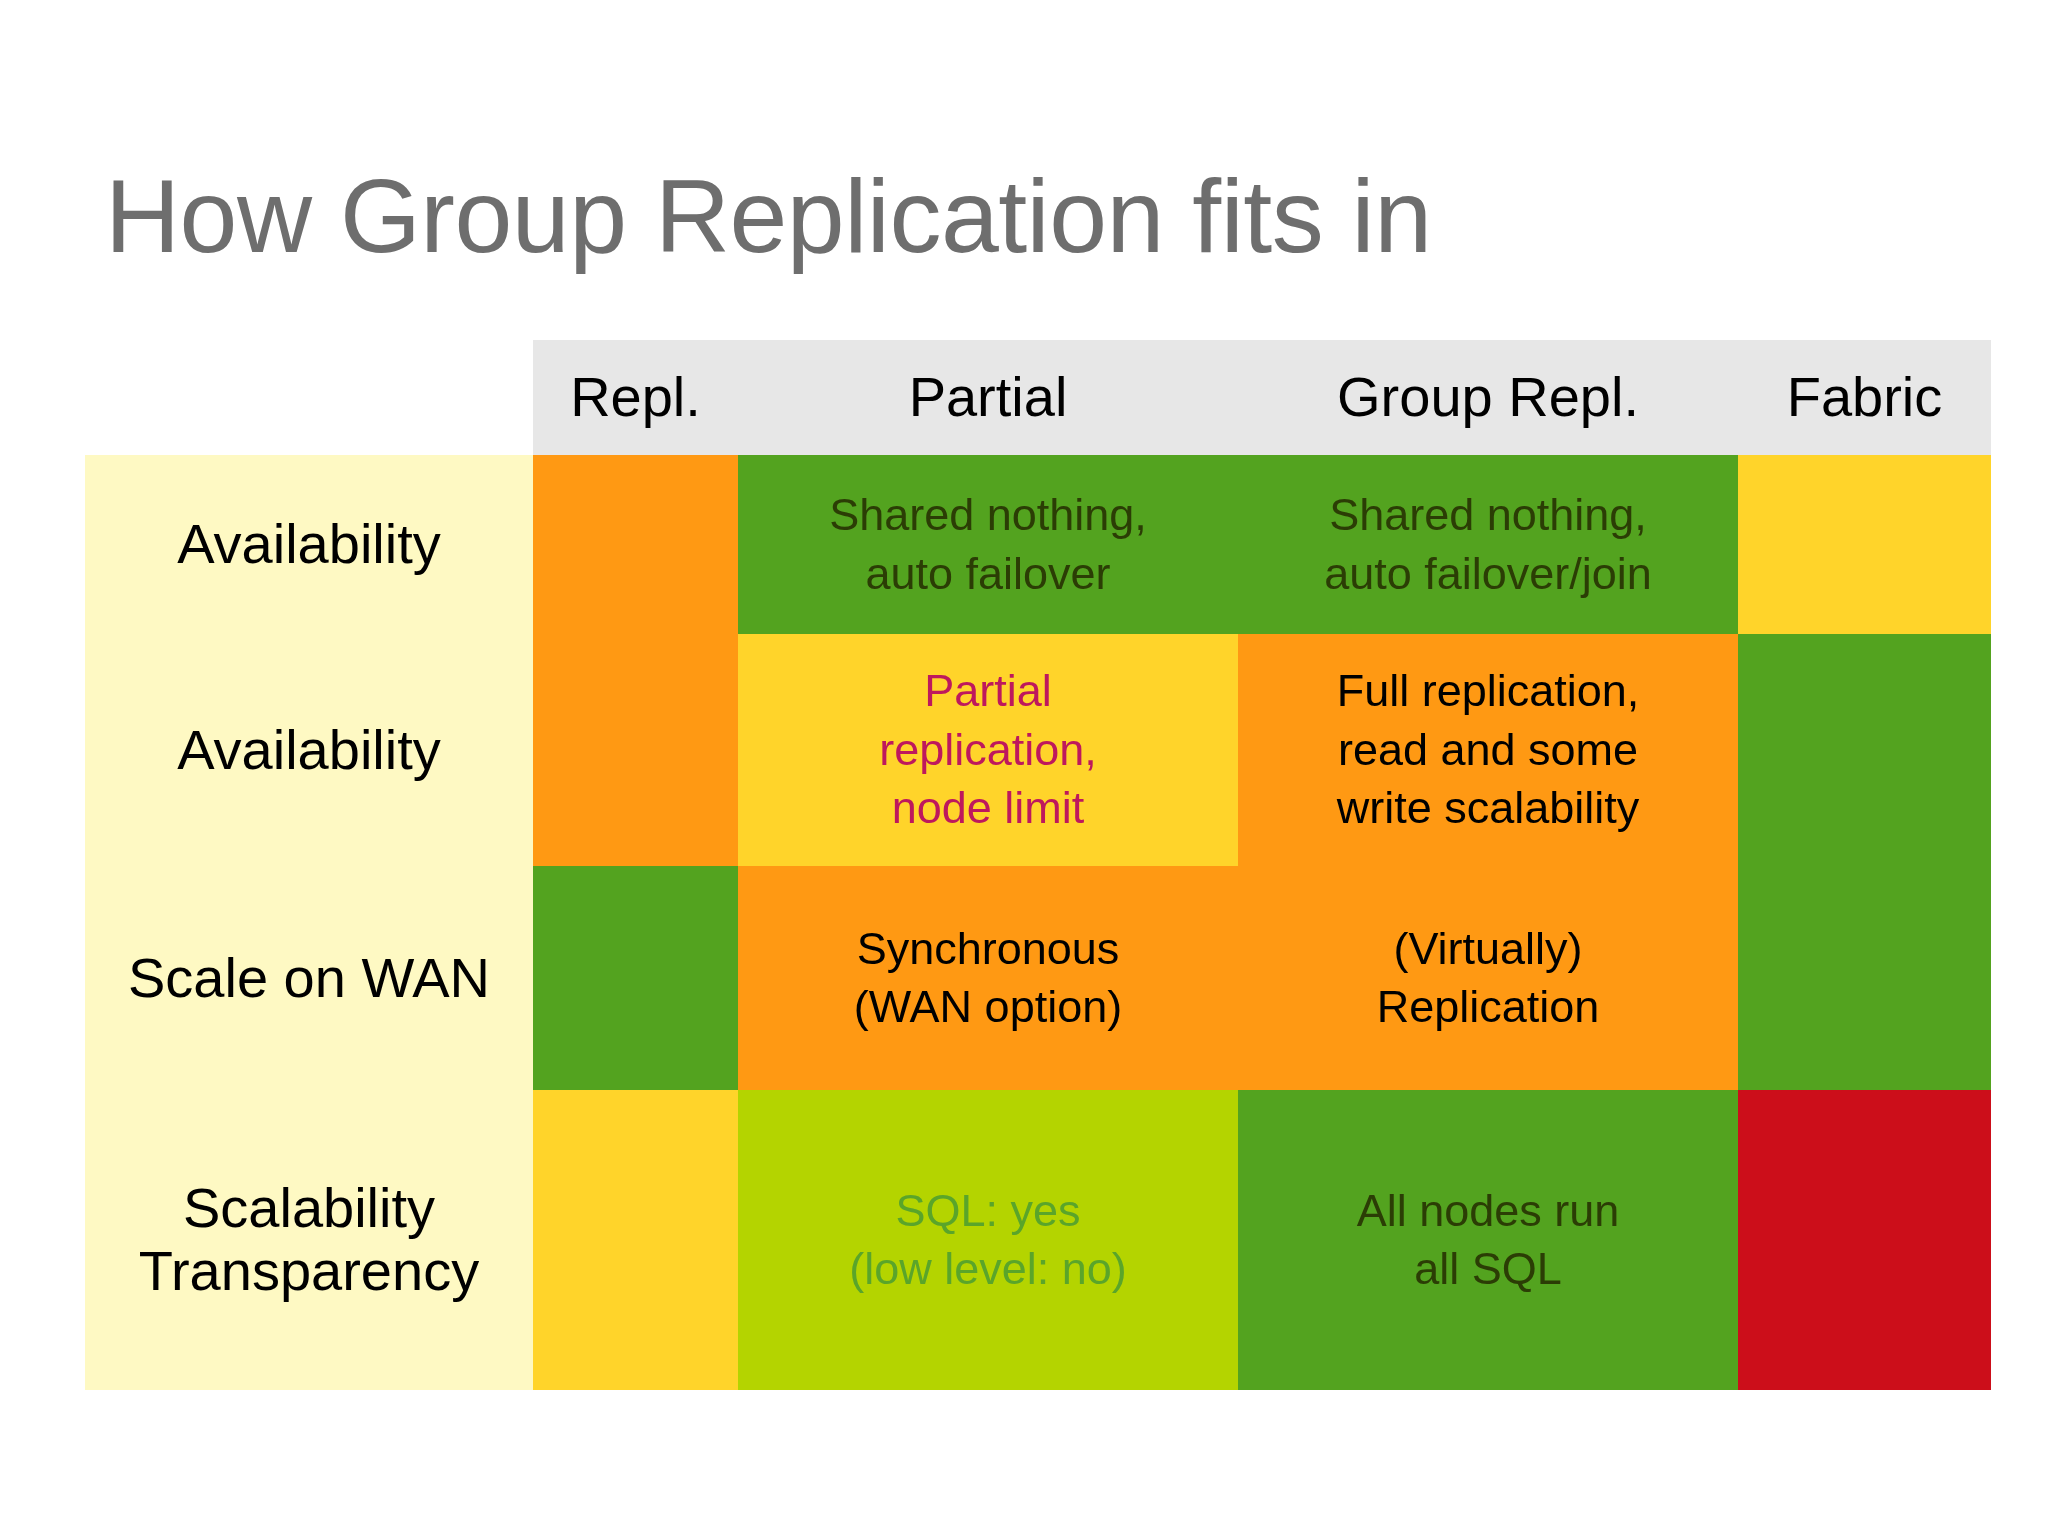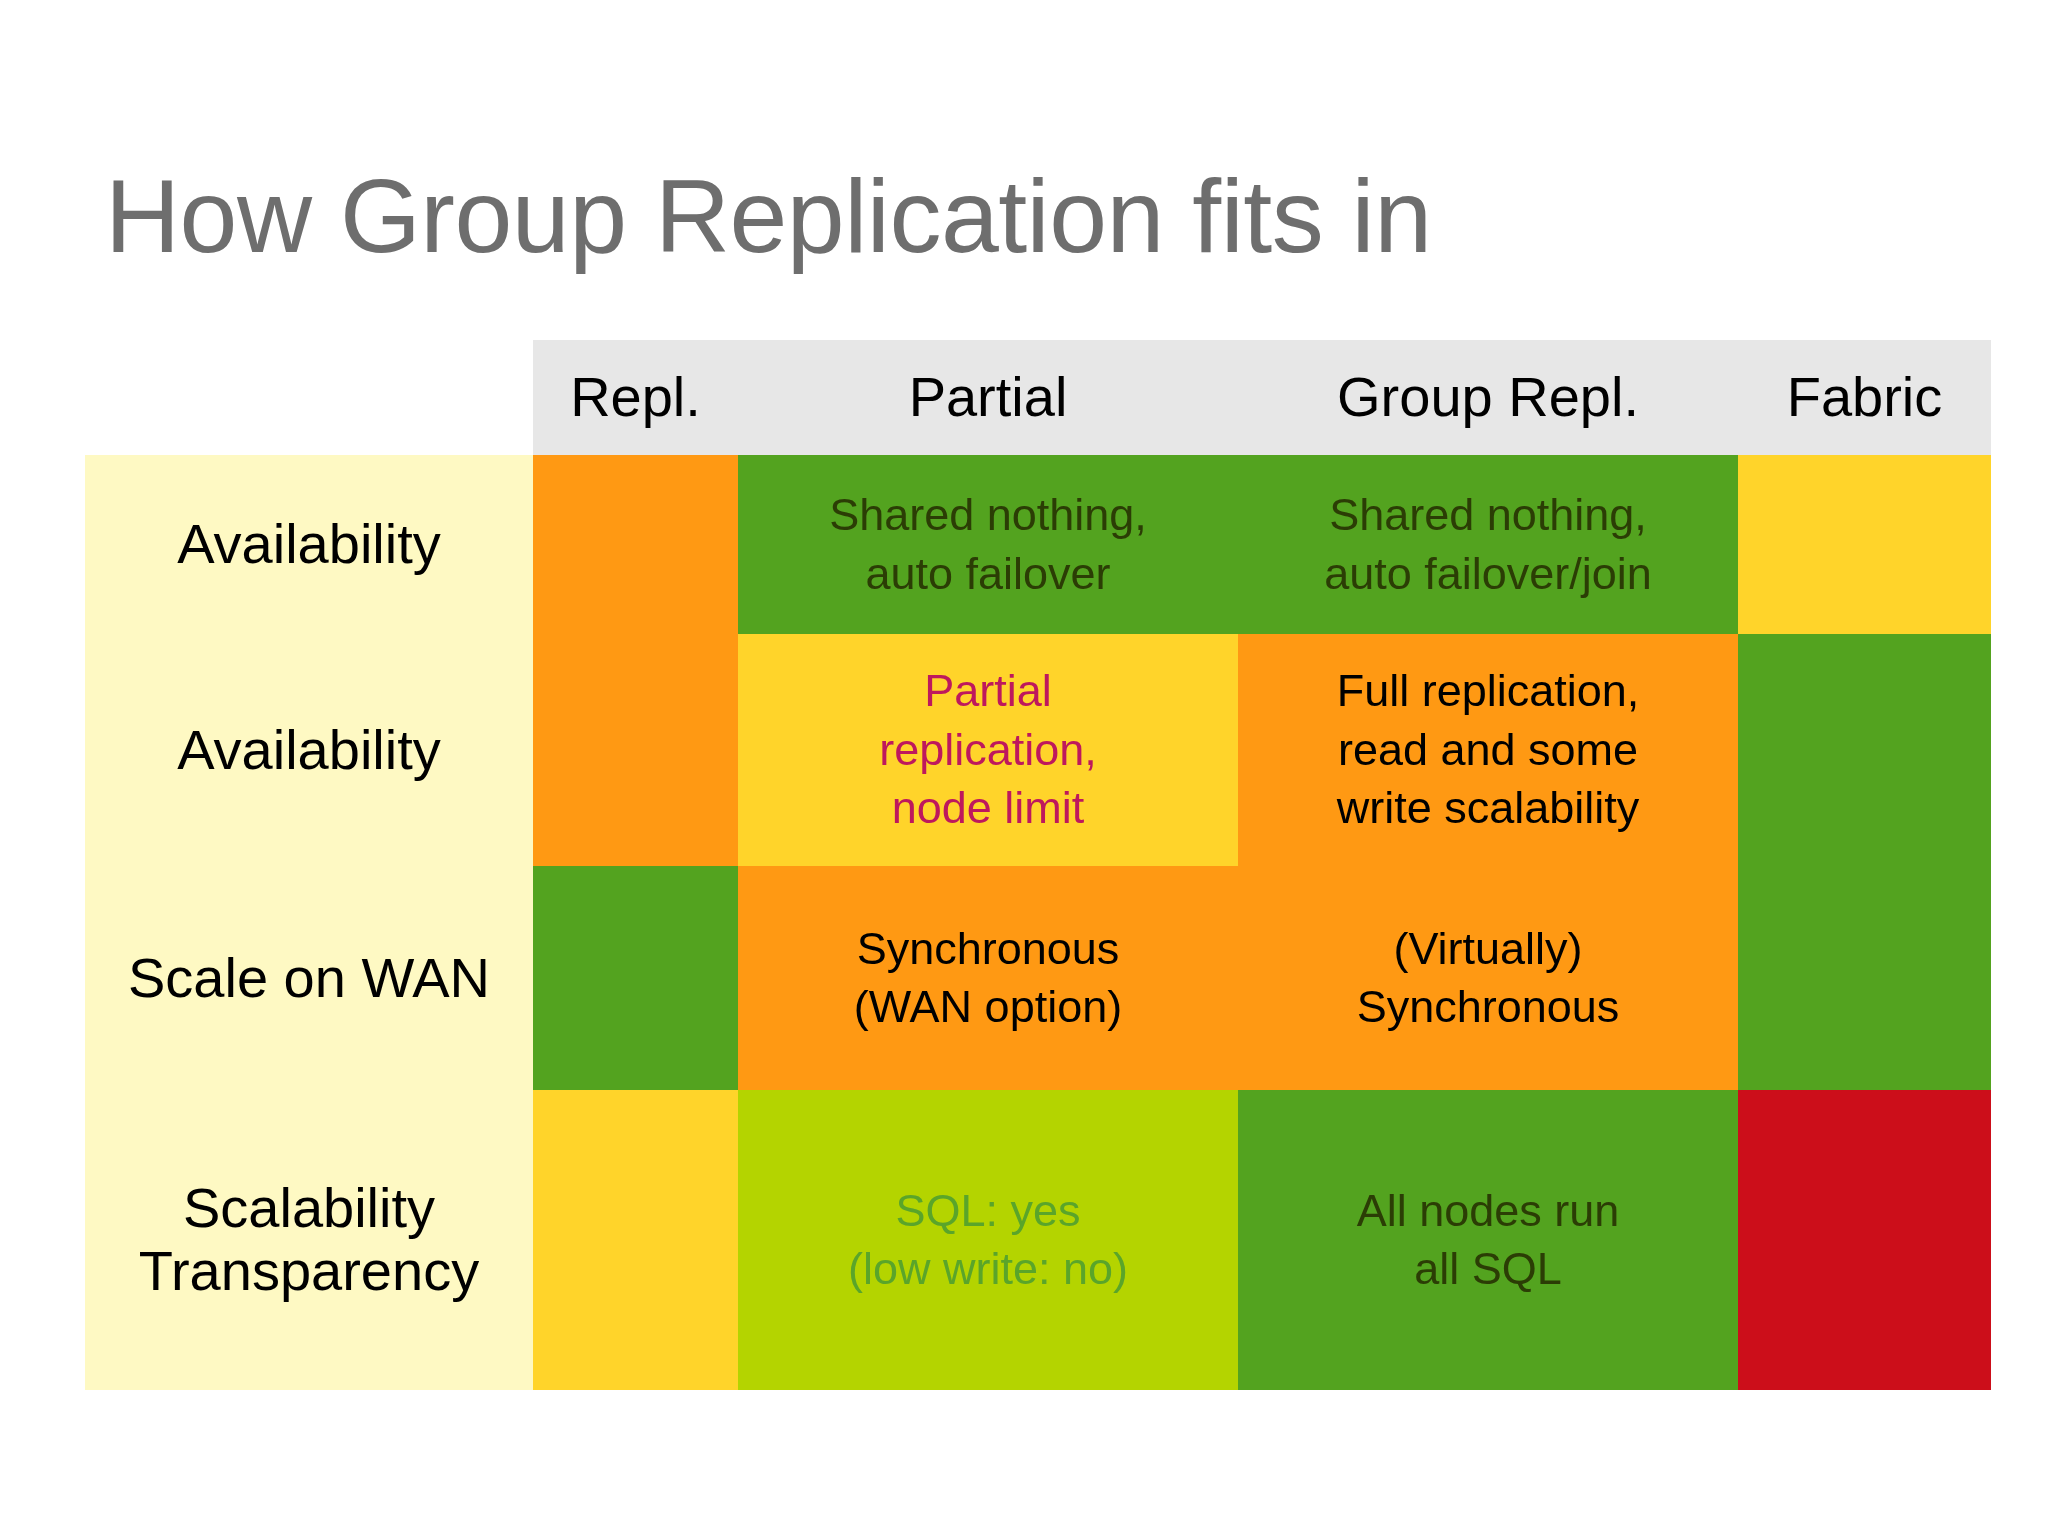--- a/index.html
+++ b/index.html
@@ -180,35 +180,35 @@
         <td class="row-label">Scale on WAN</td>
         <td class="cell fill-green">
           <span class="cell-text tx-dark"></span>
         </td>
         <td class="cell fill-orange">
           <span class="cell-text tx-red">Synchronous
 (WAN option)</span>
         </td>
         <td class="cell fill-orange">
           <span class="cell-text tx-red">(Virtually)
-Synchronous</span>
+Replication</span>
         </td>
         <td class="cell fill-green">
           <span class="cell-text tx-dark"></span>
         </td>
       </tr>
 
       <tr class="r-distribution">
         <td class="row-label">Scalability Transparency</td>
         <td class="cell fill-yellow">
           <span class="cell-text tx-dark"></span>
         </td>
         <td class="cell fill-chartreuse">
           <span class="cell-text tx-green">SQL: yes
-(low write: no)</span>
+(low level: no)</span>
         </td>
         <td class="cell fill-green">
           <span class="cell-text tx-dark">All nodes run
 all SQL</span>
         </td>
         <td class="cell fill-red">
           <span class="cell-text tx-dark"></span>
         </td>
       </tr>
 

